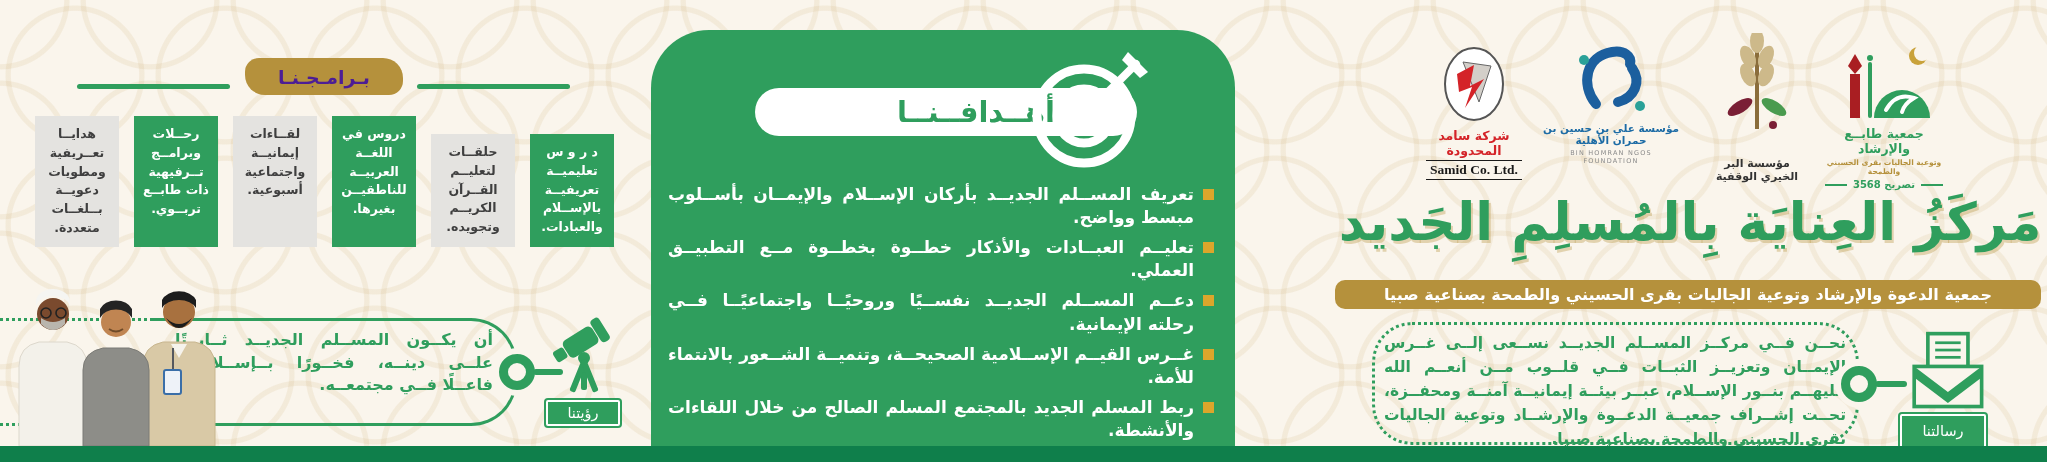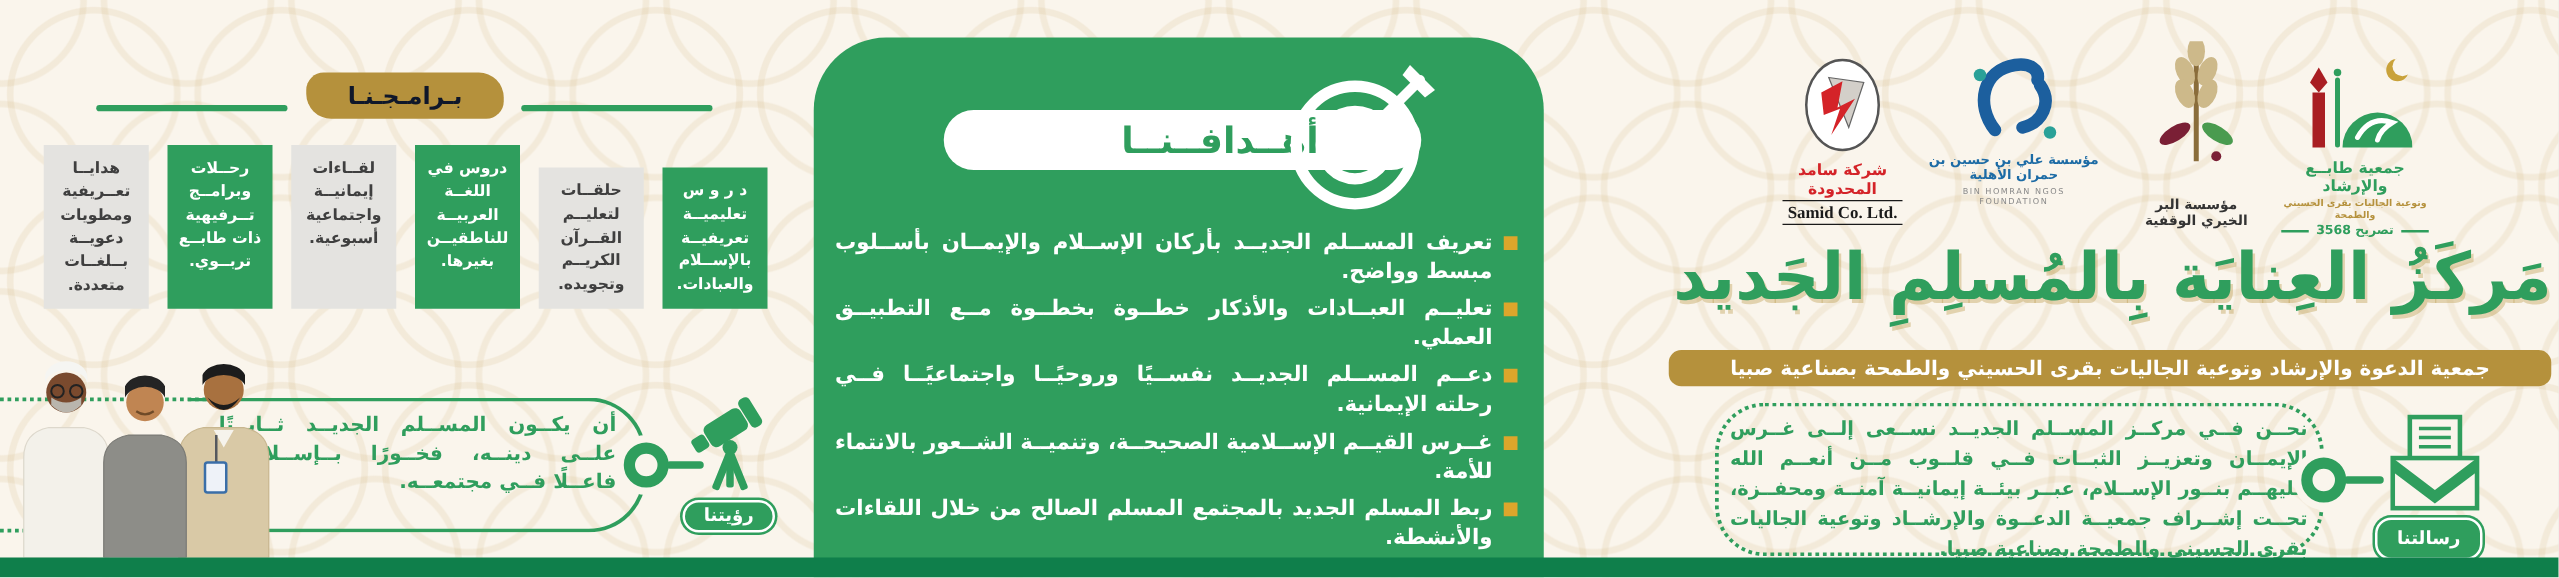--- a/index.html
+++ b/index.html
@@ -16,21 +16,21 @@
   }
   .abs{position:absolute;}
   
   .bottom-bar{left:0;top:446px;width:2047px;height:16px;background:#0f7f4b;}
   
   .prog-line{top:84px;height:5px;background:#2f9e5d;border-radius:3px;}
   .prog-line.l{left:77px;width:153px;}
   .prog-line.r{left:417px;width:153px;}
   .prog-pill{
     left:245px;top:58px;width:158px;height:37px;background:#b5913c;border-radius:14px 20px 14px 20px;
-    color:#0f172a;font-weight:bold;font-size:19px;display:flex;align-items:center;justify-content:center;
+    color:#4c1d95;font-weight:bold;font-size:19px;display:flex;align-items:center;justify-content:center;
   }
   .pboxes{left:35px;top:116px;width:579px;display:flex;justify-content:space-between;}
   .pbox{
     width:84px;box-sizing:border-box;padding:9px 5px;font-size:12.5px;font-weight:bold;
     line-height:1.5;text-align:center;
   }
   .pbox.green{background:#2f9e5d;color:#fff;}
   .pbox.gray{background:#e4e3e0;color:#3f3f3f;}
   .pbox.low{margin-top:18px;}
   
@@ -48,23 +48,23 @@
     box-shadow:0 0 0 6px #faf5ec;
   }
   .vision-node{left:499px;top:354px;}
   .connector{height:6px;background:#2f9e5d;border-radius:3px;}
   .vision-conn{left:533px;top:369px;width:30px;}
   .vision-text{
     left:175px;top:329px;width:318px;color:#2f9e5d;font-weight:bold;font-size:16px;
     line-height:1.42;text-align:justify;
   }
   .tag-pill{
-    background:#2f9e5d;color:#fff;font-weight:bold;font-size:14.5px;
+    background:#2f9e5d;color:#fff;font-weight:normal;font-size:14.5px;
     border:2px solid #ffffff;box-shadow:0 0 0 2px #2f9e5d;
-    border-radius:13px;display:flex;align-items:center;justify-content:center;box-sizing:border-box;text-align:right;
+    border-radius:2px;display:flex;align-items:center;justify-content:center;box-sizing:border-box;text-align:right;
   }
   .vision-tag{left:546px;top:400px;width:74px;height:26px;}
   .telescope{left:548px;top:310px;}
   .photo{left:3px;top:262px;}
   
   .goals-panel{left:651px;top:30px;width:584px;height:432px;background:#2f9e5d;border-radius:58px 58px 0 0;}
   .goals-pill{
     left:755px;top:88px;width:382px;height:48px;background:#fff;border-radius:26px;
     color:#2f9e5d;font-weight:bold;font-size:29px;display:flex;align-items:center;justify-content:center;
     padding-left:60px;box-sizing:border-box;

